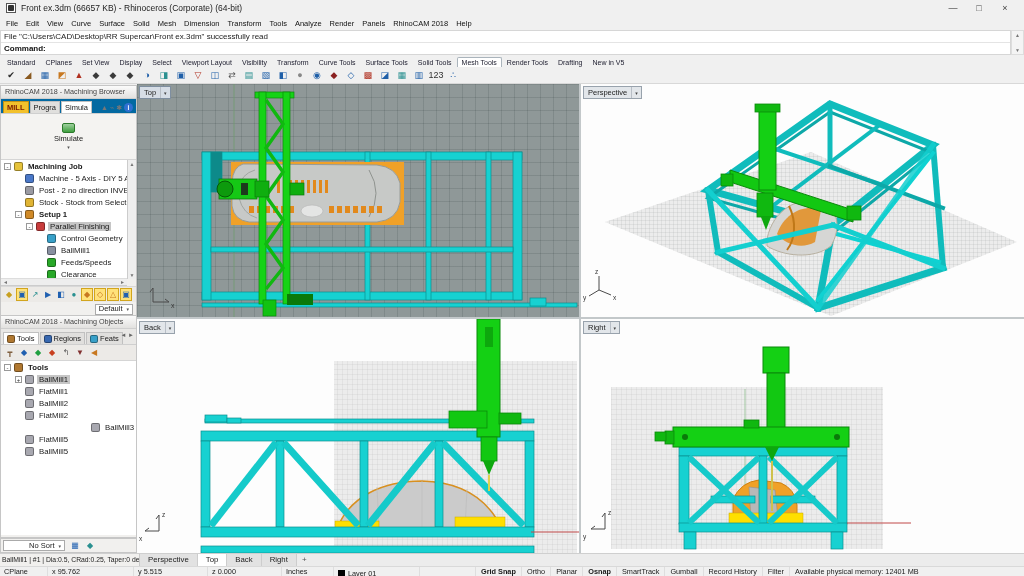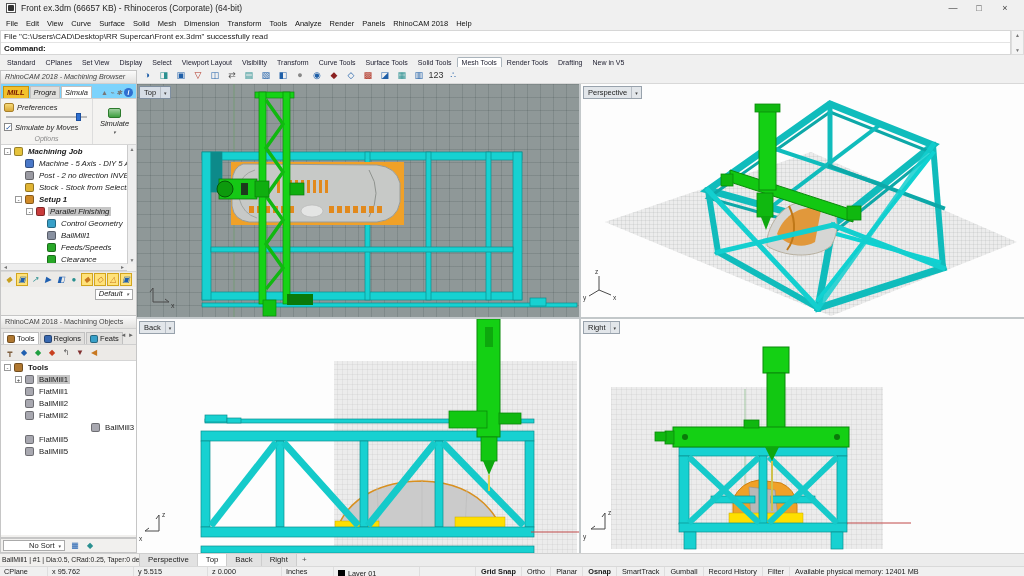--- a/index.html
+++ b/index.html
@@ -24,22 +24,22 @@
   #tabrow{position:absolute;top:55px;left:0;right:0;height:12px;display:flex;align-items:flex-end;background:#f0f0f0;padding-left:2px;}
   .tb-tab{padding:1px 4px;font-size:7px;color:#223;white-space:nowrap;border:1px solid transparent;border-bottom:none;border-radius:2px 2px 0 0;}
   .tb-tab.active{background:#fff;border-color:#aab4bc;}
   #iconrow{position:absolute;top:67px;left:0;right:0;height:17px;display:flex;align-items:center;gap:1px;padding:0 3px;background:#f0f0f0;border-bottom:1px solid #d8d8d8;}
   .tool-icon{width:16px;height:15px;display:flex;align-items:center;justify-content:center;flex:none;}
   .tool-icon .glyph{font-size:9px;line-height:1;}
 
   
   .panel{position:absolute;left:0;width:137px;background:#f1f0ee;border:1px solid #c6c6c6;}
   .panel-head{height:13px;line-height:12px;background:linear-gradient(#fbfbfb,#e2e1df);border-bottom:1px solid #cfcfcf;font-size:7.2px;color:#444;padding:0 4px;white-space:nowrap;overflow:hidden;}
-  #browser{top:70px;height:290px;font-style:italic;}
-  #browser-tabs{height:15px;display:flex;align-items:flex-end;background:#7dd3fc;border-bottom:1px solid #cfcfcf;padding-left:2px;gap:1px;}
+  #browser{top:85px;height:290px;}
+  #browser-tabs{height:15px;display:flex;align-items:flex-end;background:#0369a1;border-bottom:1px solid #cfcfcf;padding-left:2px;gap:1px;}
   .br-tab{font-size:7.5px;padding:1px 3px;border:1px solid #c0c0c0;border-bottom:none;background:#e0dfdd;white-space:nowrap;}
   .br-tab.mill{background:#f2c12c;color:#7a1800;font-weight:bold;border-color:#c49114;}
   .br-tab.active{background:#fff;}
   .mini-icons{margin-left:auto;display:flex;align-items:center;gap:2px;padding-right:2px;}
   .mini-ic{font-size:7px;line-height:1;color:#777;}
   #info-badge{width:9px;height:9px;border-radius:50%;background:#2f6fd0;color:#fff;font-size:6.5px;line-height:9px;text-align:center;font-weight:bold;}
   #ribbon{height:46px;display:flex;background:#f4f3f1;border-bottom:1px solid #d5d5d5;}
   #ribbon-left{width:92px;padding:2px 3px;border-right:1px solid #ddd;display:flex;flex-direction:column;}
   .rb-row{display:flex;align-items:center;gap:3px;height:12px;}
   #pref-icon{width:10px;height:9px;background:linear-gradient(#f7d976,#d8a93a);border:1px solid #a8802a;border-radius:2px;flex:none;}
@@ -263,36 +263,20 @@
       <span class="br-tab">Progra</span>
       <span class="br-tab active">Simula</span>
     </div>
   <div class="mini-icons" style="position:absolute;top:15px;right:1px;height:13px;">
     <span class="mini-ic">▲</span>
     <span class="mini-ic">⌁</span>
     <span class="mini-ic">✱</span>
     <span id="info-badge">i</span>
   </div>
   <div id="ribbon">
-    <div id="ribbon-left">
-      <div class="rb-row">
-        <span id="pref-icon"></span>
-        <span class="rb-label">Preferences</span>
-      </div>
-      <div id="slider">
-        <div id="slider-track">
-            <div id="slider-thumb"></div>
-          </div>
-      </div>
-      <div class="rb-row">
-        <span class="checkbox">✓</span>
-        <span class="rb-label">Simulate by Moves</span>
-      </div>
-      <div id="options-label">Options</div>
-    </div>
     <div id="ribbon-right">
       <span id="simulate-icon"></span>
       <span class="rb-label">Simulate</span>
       <span class="dd-arrow">▾</span>
     </div>
   </div>
   <div id="tree">
 
   <div class="trow bold" style="padding-left: 3px;">
         <span class="twisty">-</span>

